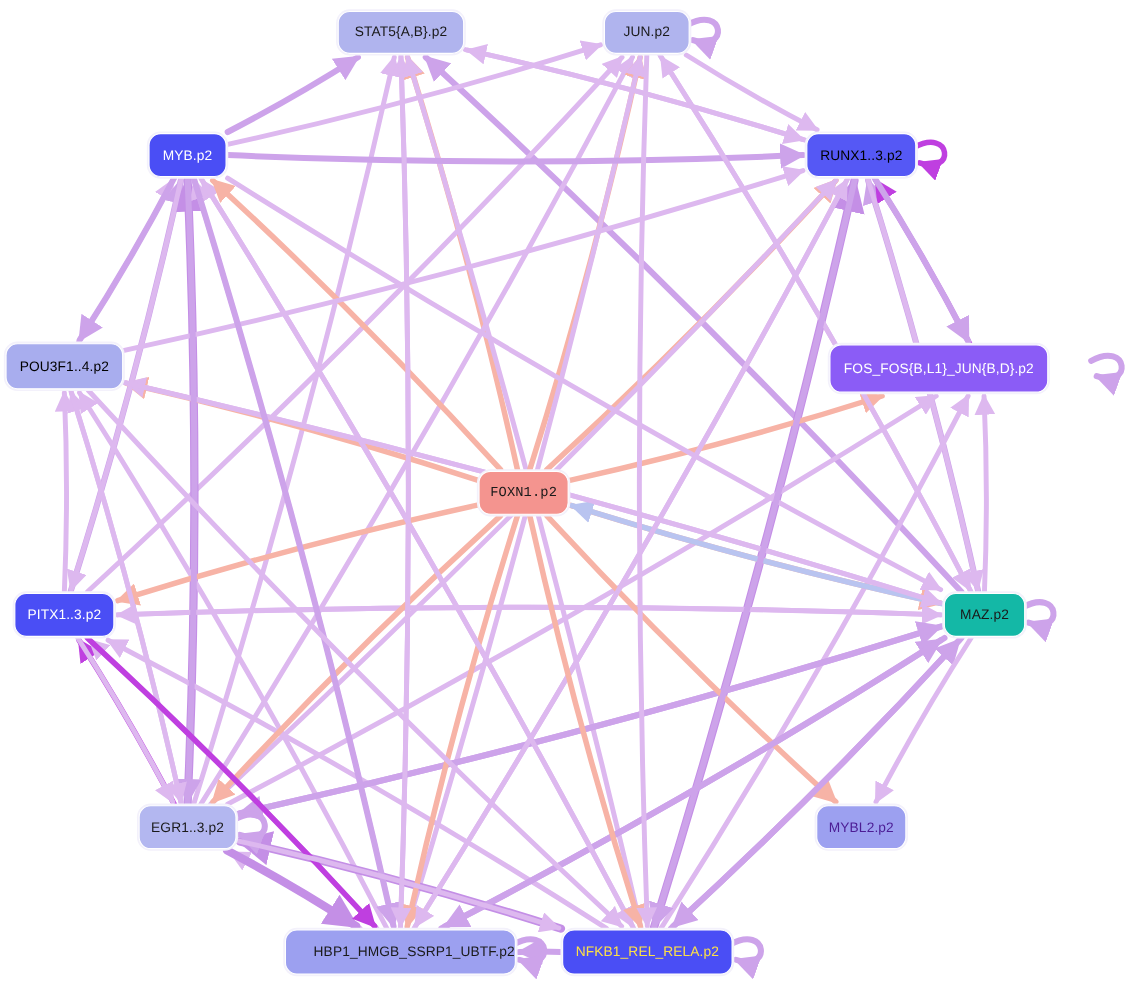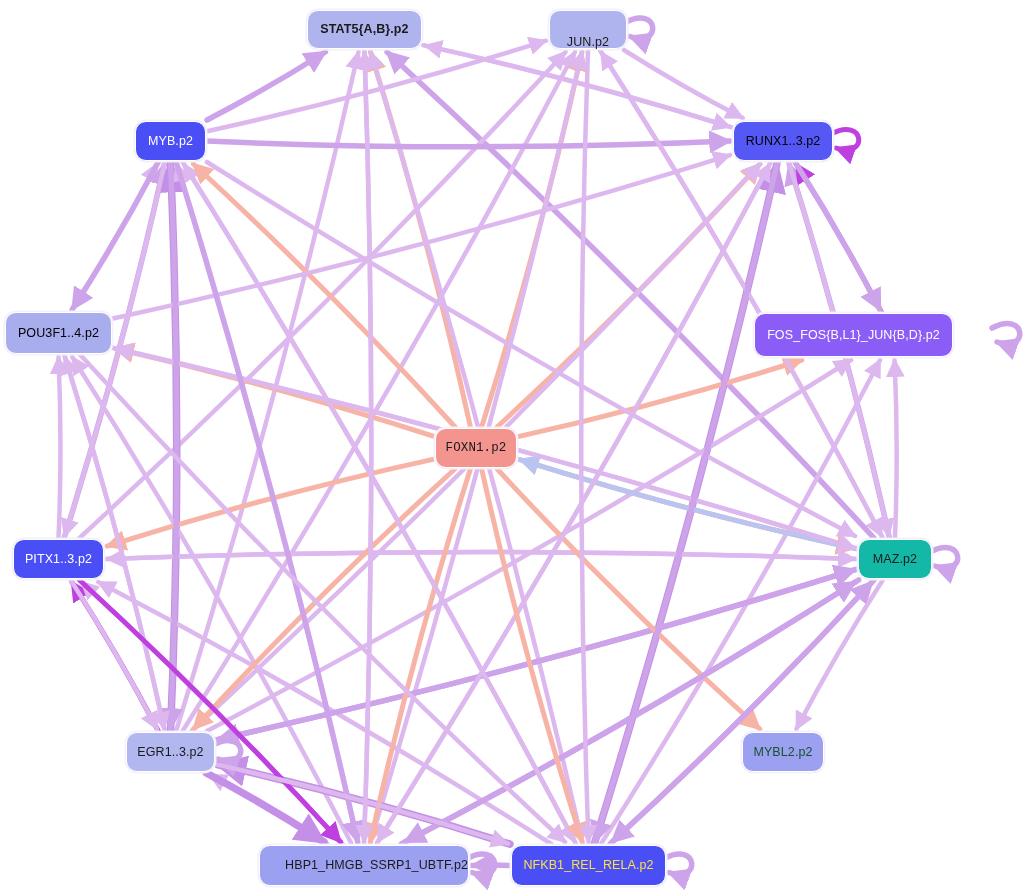--- a/index.html
+++ b/index.html
@@ -153,24 +153,24 @@
         <path fill="none" stroke="#f7b3a6" stroke-width="5" stroke-linecap="round" marker-end="url(#mf7b3a6)" d="M 481.65868263473055 469 Q 523.7071736526947 657.7111976047904 582.1676646706587 842"></path>
         <path fill="none" stroke="#cda3ea" stroke-width="5.5" stroke-linecap="round" marker-end="url(#mcda3ea)" d="M 874 580 Q 748.764 716.764 612 842"></path>
         <path fill="none" stroke="#cda3ea" stroke-width="5.5" stroke-linecap="round" marker-end="url(#mcda3ea)" d="M 777.3623188405797 162 Q 699.6068061934604 505.6299230119495 594.8088336783989 842"></path>
         <path fill="none" stroke="#ddb8ef" stroke-width="4.5" stroke-linecap="round" marker-end="url(#mddb8ef)" d="M 588.0122607655502 50 Q 574.2491053747618 446.00837320424404 588.4859449760766 842"></path>
         <path fill="none" stroke="#ddb8ef" stroke-width="4.5" stroke-linecap="round" marker-end="url(#mddb8ef)" d="M 216 764.3546650717703 Q 363.74431578947366 797.5742057416269 508 843.6417464114833"></path>
         <path fill="none" stroke="#ddb8ef" stroke-width="4.5" stroke-linecap="round" marker-end="url(#mddb8ef)" d="M 80.39671361502347 355 Q 312.8307607286971 608.3761746684951 565.1103286384977 842"></path>
         <path fill="none" stroke="#cda3ea" stroke-width="5.5" stroke-linecap="round" marker-end="url(#mcda3ea)" d="M 664 858.5 C 698.3 840, 701.7 884.2, 669 872.5"></path>
       </g>
   </svg>
   <div id="nodes-group">
-      <div class="node" style="left: 307px; top: 10px; width: 115px; height: 39px; background: rgb(176, 180, 238); color: rgb(26, 26, 26); font-weight: bold;">
+      <div class="node" style="left: 307px; top: 10px; width: 115px; height: 39px; background: rgb(176, 180, 238); color: rgb(26, 26, 26);">
         <span class="node-label">STAT5{A,B}.p2</span>
       </div>
-      <div class="node" style="left: 549px; top: 10px; width: 78px; height: 39px; background: rgb(176, 180, 238); color: rgb(26, 26, 26); align-items: flex-end;">
+      <div class="node" style="left: 549px; top: 10px; width: 78px; height: 39px; background: rgb(176, 180, 238); color: rgb(26, 26, 26);">
         <span class="node-label">JUN.p2</span>
       </div>
       <div class="node" style="left: 135px; top: 121px; width: 71px; height: 40px; background: rgb(74, 78, 245); color: rgb(255, 255, 255);">
         <span class="node-label">MYB.p2</span>
       </div>
       <div class="node" style="left: 733px; top: 121px; width: 100px; height: 40px; background: rgb(85, 88, 245); color: #000000;">
         <span class="node-label">RUNX1..3.p2</span>
       </div>
       <div class="node" style="left: 5px; top: 312px; width: 107px; height: 42px; background: rgb(168, 173, 238); color: #000000;">
         <span class="node-label">POU3F1..4.p2</span>
@@ -183,21 +183,21 @@
       </div>
       <div class="node" style="left: 13px; top: 539px; width: 91px; height: 40px; background: rgb(74, 78, 245); color: rgb(255, 255, 255);">
         <span class="node-label">PITX1..3.p2</span>
       </div>
       <div class="node" style="left: 858px; top: 539px; width: 74px; height: 40px; background: #14b8a6; color: rgb(26, 26, 26);">
         <span class="node-label">MAZ.p2</span>
       </div>
       <div class="node" style="left: 126px; top: 732px; width: 89px; height: 40px; background: rgb(179, 183, 240); color: rgb(26, 26, 26); text-align: center;">
         <span class="node-label">EGR1..3.p2</span>
       </div>
-      <div class="node" style="left: 742px; top: 732px; width: 82px; height: 40px; background: rgb(156, 160, 240); color: #14532d; text-align: right;">
+      <div class="node" style="left: 742px; top: 732px; width: 82px; height: 40px; background: rgb(156, 160, 240); color: #4c1d95; text-align: right;">
         <span class="node-label">MYBL2.p2</span>
       </div>
       <div class="node" style="left: 259px; top: 845px; width: 210px; height: 41px; background: rgb(156, 160, 240); color: rgb(26, 26, 26); justify-content: flex-end;">
         <span class="node-label">HBP1_HMGB_SSRP1_UBTF.p2</span>
       </div>
       <div class="node" style="left: 511px; top: 845px; width: 155px; height: 41px; background: rgb(74, 78, 245); color: #fde047;">
         <span class="node-label">NFKB1_REL_RELA.p2</span>
       </div>
     </div>
 </div>

